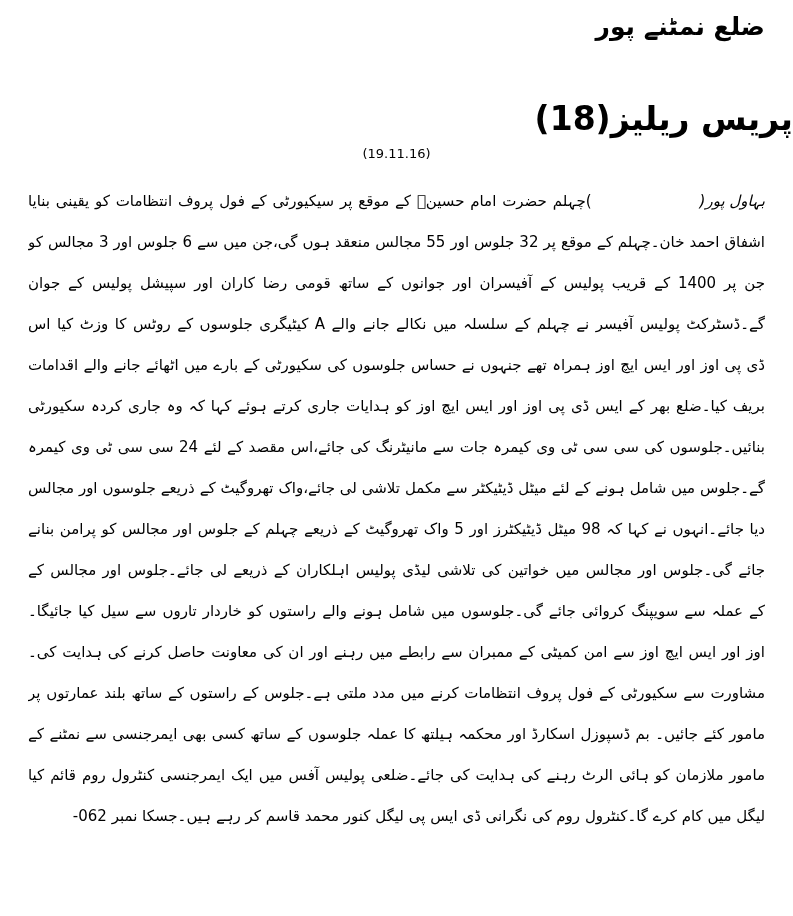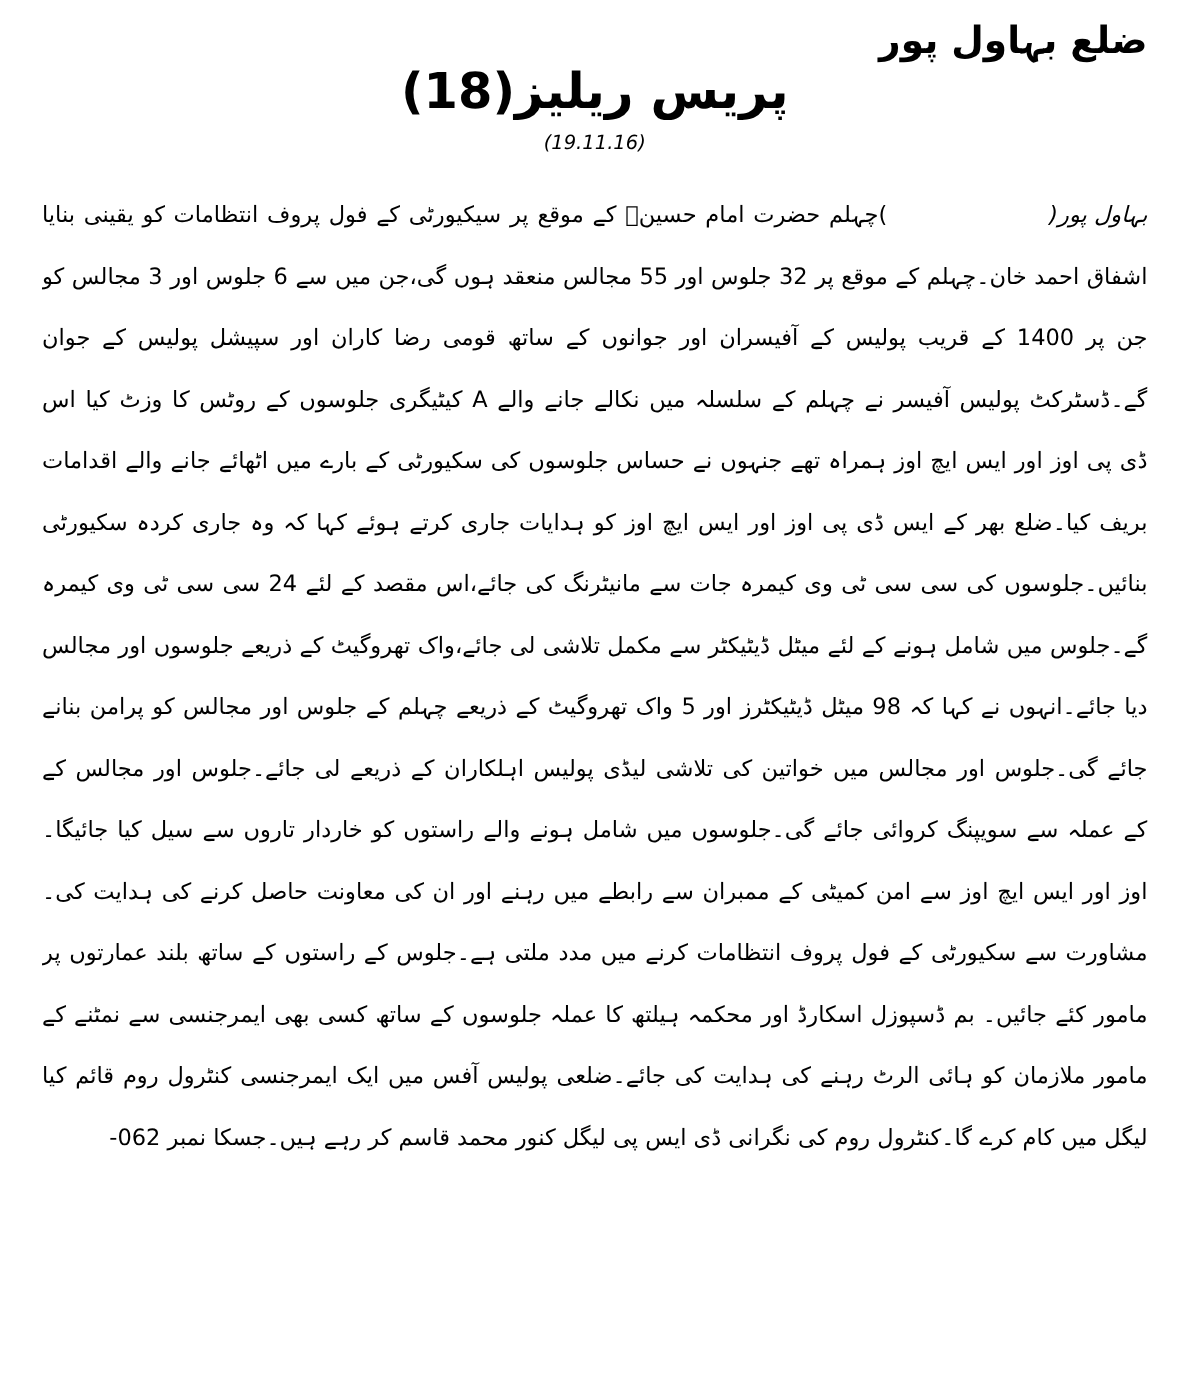--- a/index.html
+++ b/index.html
@@ -16,23 +16,23 @@
   
   .header {
     display:flex; justify-content:space-between; align-items:flex-start;
     direction:rtl;
     padding:12px 28px 0 42px;
     font-size:25px; font-weight:bold;
   }
   .header .hdr-item { white-space:nowrap; }
 
   
-  .title-wrap { text-align:center; direction:rtl; }
+  .title-wrap { text-align:right; margin-top:58px; direction:rtl; }
   .doc-title { font-size:33px; font-weight:bold; display:inline-block; }
-  .doc-date { text-align:center; font-size:13px; margin-top:8px; direction:ltr;font-style:italic; }
+  .doc-date { text-align:center; font-size:13px; margin-top:8px; direction:ltr; }
 
   
   .body-text {
     direction:rtl;
     padding:20px 28px 0 28px;
     font-size:15px;
   }
   .line {
     height:41px; line-height:41px;
     text-align:justify;
@@ -49,21 +49,21 @@
     overflow:hidden;
   }
   .line.last { text-align:right; text-align-last:right; }
 </style>
 </head>
 <body>
 
 <div class="page">
 
   <div class="header">
-    <div class="hdr-item">ضلع بہاول پور</div>
+    <div class="hdr-item">ضلع نمٹنے پور</div>
   </div>
 
   <div class="title-wrap">
     <span class="doc-title">پریس ریلیز(18)</span>
   </div>
   <div class="doc-date">(19.11.16)</div>
 
   <div class="body-text">
     <div class="line first">
       <span class="dateline">بہاول پور(</span>

